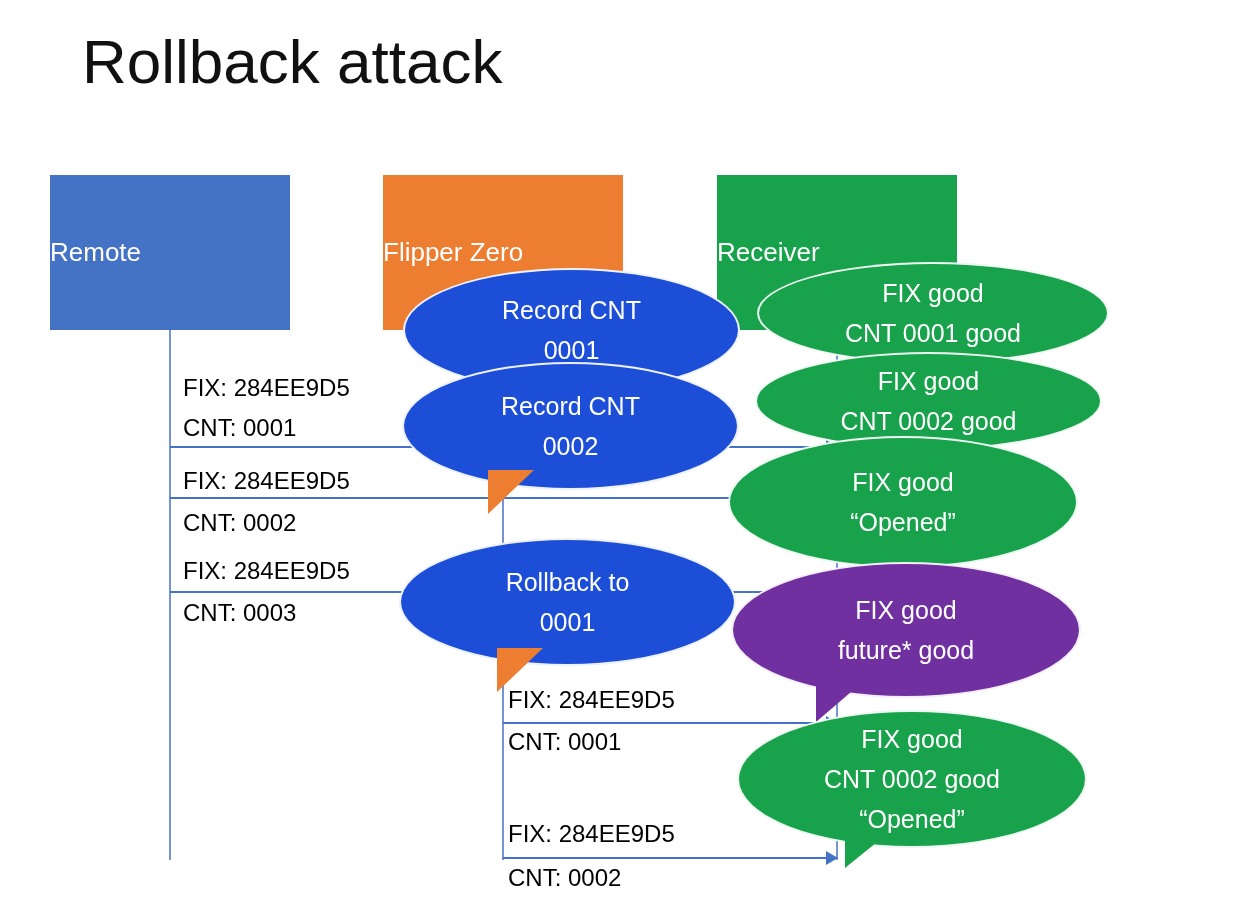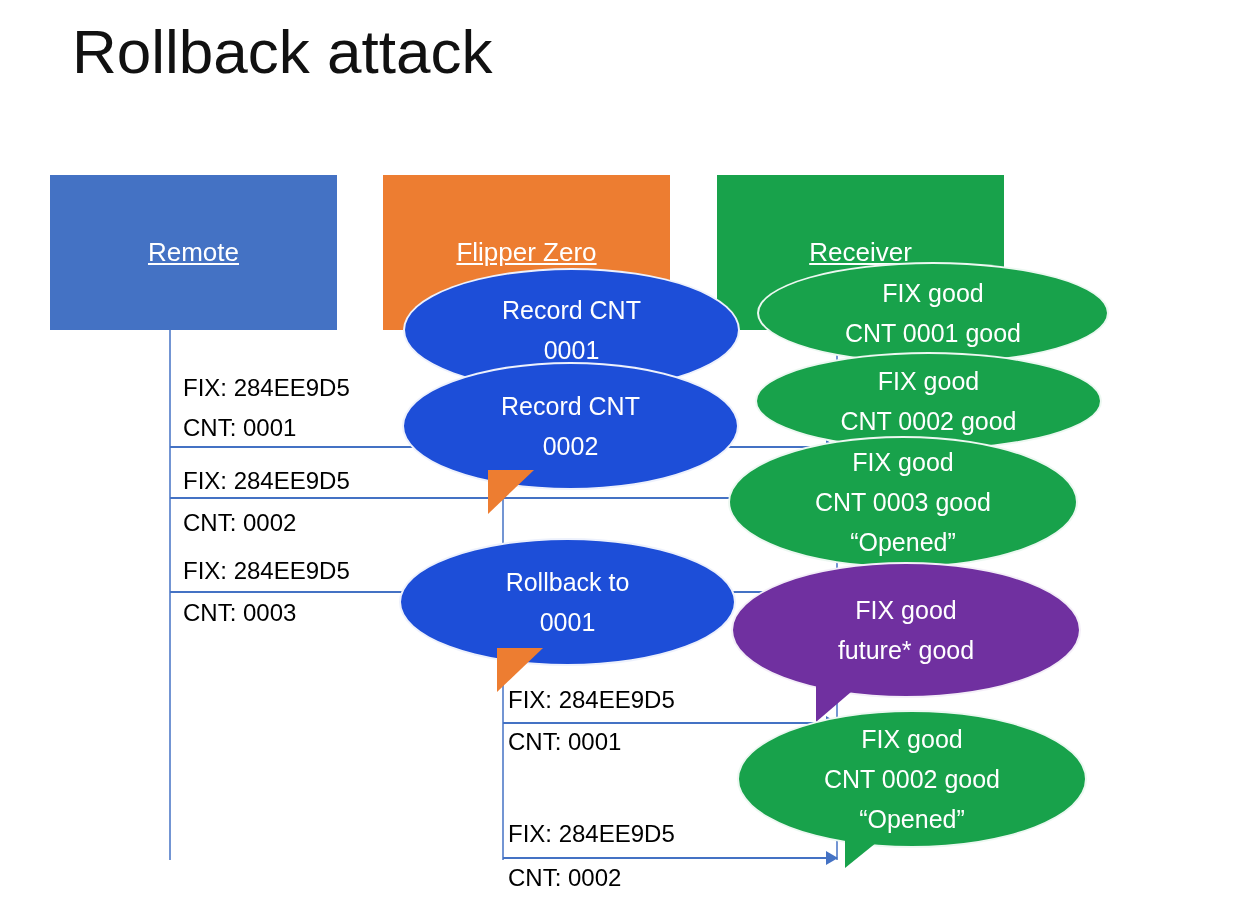--- a/index.html
+++ b/index.html
@@ -6,27 +6,27 @@
   .slide{
     position:relative;
     width:1233px;height:898px;
     background:#ffffff;
     font-family:"Liberation Sans", sans-serif;
     overflow:hidden;
   }
   .title{
     position:absolute;left:64px;top:8px;
     font-size:62px;font-weight:400;color:#111111;
-    margin:8px;letter-spacing:0;
+    margin:18px;letter-spacing:0;
   }
   
   .actor{
-    position:absolute;top:175px;width:287px;height:155px;
-    display:flex;align-items:center;justify-content:center;
-    color:#ffffff;font-size:26px;z-index:1;text-decoration:underline;
+    position:absolute;top:175px;width:240px;height:155px;
+    display:flex;align-items:center;justify-content:flex-start;
+    color:#ffffff;font-size:26px;z-index:1;
   }
   .actor.remote{left:50px;background:#4472C4;}
   .actor.flipper{left:383px;background:#ED7D31;}
   .actor.receiver{left:717px;background:#18A24B;}
   
   .lifeline{
     position:absolute;top:330px;height:530px;width:2px;
     background:#4472C4;opacity:.75;z-index:0;
   }
   .lifeline.remote{left:169px;}
@@ -143,21 +143,20 @@
   </div>
 
   <div class="callout c-orange c2">
     <span>Record CNT</span>
     <span>0002</span>
   </div>
   <div class="tail t2"></div>
 
   <div class="callout c-green c6">
     <span>FIX good</span>
-    <span>CNT 0003 good</span>
     <span>“Opened”</span>
   </div>
 
   <div class="callout c-orange c3">
     <span>Rollback to</span>
     <span>0001</span>
   </div>
   <div class="tail t3"></div>
 
   <div class="callout c-purple c7">

